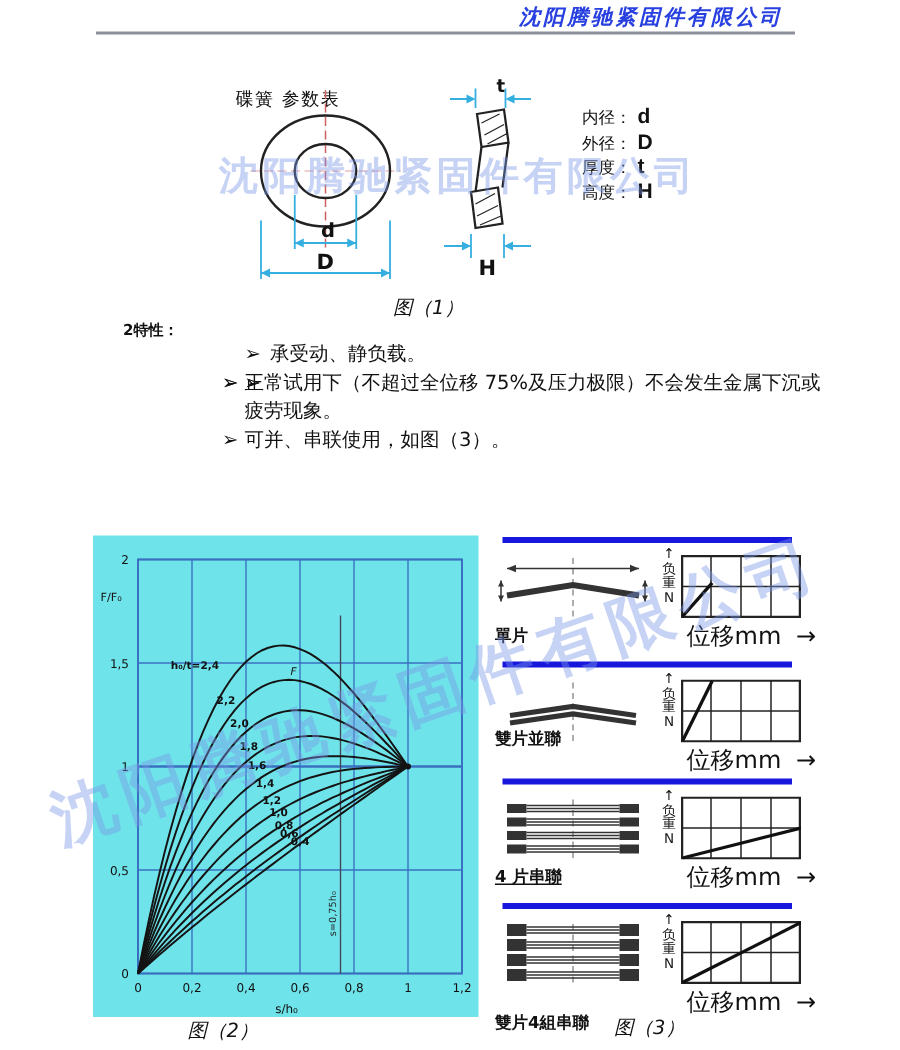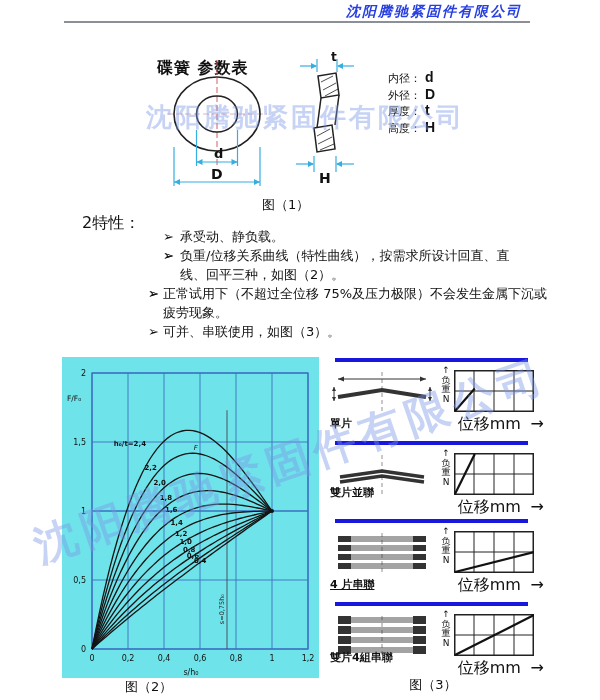--- a/index.html
+++ b/index.html
@@ -8,29 +8,29 @@
   .abs{position:absolute;}
   .wm{position:absolute;color:rgba(122,150,232,0.42);pointer-events:none;z-index:9;
       font-weight:bold;white-space:nowrap;}
   .wm-top{left:146px;top:100px;font-size:26px;letter-spacing:3px;}
   .wm-diag{left:36px;top:520px;font-size:43px;letter-spacing:6px;
            transform:rotate(-19deg);transform-origin:0 50%;}
   .company{position:absolute;top:3px;right:78px;font-size:14px;font-weight:bold;
            font-style:italic;color:#2840e0;letter-spacing:2px;}
   .header-rule{position:absolute;left:64px;top:21px;width:466px;height:2px;background:#8a8f98;}
   .def{position:absolute;left:87px;top:28px;width:445px;font-size:13px;line-height:17px;}
-  .fig1-title{position:absolute;left:157px;top:58px;font-size:16px;font-weight:bold;letter-spacing:1px;}
+  .fig1-title{position:absolute;left:157px;top:58px;font-size:12px;font-weight:normal;letter-spacing:1px;}
   .legend{position:absolute;left:388px;top:70px;font-size:11px;line-height:14.5px;}
   .legend-row{display:flex;align-items:baseline;}
   .legend-sym{font-weight:bold;font-size:14px;margin-left:4px;font-family:"Liberation Sans",sans-serif;}
-  .caption{position:absolute;font-size:13px;}
+  .caption{position:absolute;font-size:13px;font-style:italic;}
   .cap1{left:262px;top:196px;}
   .cap2{left:125px;top:678px;width:130px;text-align:left;}
   .cap3{left:383px;top:676px;width:100px;text-align:center;}
-  .sec2{position:absolute;left:82px;top:213px;font-size:16px;font-weight:normal;}
+  .sec2{position:absolute;left:82px;top:213px;font-size:10px;font-weight:bold;}
   .bullets{position:absolute;left:0;top:227px;width:600px;font-size:13px;line-height:19px;}
   .bullet{position:relative;}
   .bullet.gA{padding-left:180px;padding-right:65px;}
   .bullet.gA .mk{position:absolute;left:163px;top:0;}
   .bullet.gB{padding-left:163px;padding-right:50px;}
   .bullet.gB .mk{position:absolute;left:148px;top:0;}
   .chart-box{position:absolute;left:62px;top:357px;width:257px;height:321px;background:#6fe3ea;}
   .right-col{position:absolute;left:328px;top:354px;width:212px;height:330px;}
   .sep-bar{position:absolute;left:7px;width:193px;height:4px;}
   .row-label{position:absolute;font-size:11px;font-weight:bold;width:104px;}
@@ -126,21 +126,21 @@
         <span>高度：</span>
         <span class="legend-sym">H</span>
       </div>
     </div>
   <div class="caption cap1">图（1）</div>
 
   <div class="sec2">2特性：</div>
   <div class="bullets" id="bullets">
       <div class="bullet gA"><span class="mk">➢</span><span>承受动、静负载。</span></div>
       <div class="bullet gA"><span class="mk">➢</span></div>
-      <div class="bullet gA"><span class="mk">➢</span><span>负重/位移关系曲线（特性曲线），按需求所设计回直、直线、回平三种，如图（2）。</span></div>
+      <div class="bullet gA"><span class="mk">➢</span></div>
       <div class="bullet gB"><span class="mk">➢</span></div>
       <div class="bullet gB"><span class="mk">➢</span><span>正常试用下（不超过全位移 75%及压力极限）不会发生金属下沉或疲劳现象。</span></div>
       <div class="bullet gB"><span class="mk">➢</span><span>可并、串联使用，如图（3）。</span></div>
     </div>
 
   <div class="chart-box">
     <svg id="chart-svg" width="257" height="321" viewBox="0 0 257 321">
         <line x1="30" y1="292" x2="30" y2="16" stroke="#3a6fc0" stroke-width="0.9"></line>
         <line x1="66" y1="292" x2="66" y2="16" stroke="#3a6fc0" stroke-width="0.9"></line>
         <line x1="102.00000000000001" y1="292" x2="102.00000000000001" y2="16" stroke="#3a6fc0" stroke-width="0.9"></line>
@@ -306,21 +306,21 @@
         <rect x="83" y="22" width="13" height="8" fill="#333"></rect>
         <line x1="21" y1="24" x2="83" y2="24" stroke="#333" stroke-width="0.9"></line>
         <line x1="21" y1="26" x2="83" y2="26" stroke="#333" stroke-width="0.9"></line>
         <line x1="21" y1="28" x2="83" y2="28" stroke="#333" stroke-width="0.9"></line>
         <rect x="8" y="32" width="13" height="8" fill="#333"></rect>
         <rect x="83" y="32" width="13" height="8" fill="#333"></rect>
         <line x1="21" y1="34" x2="83" y2="34" stroke="#333" stroke-width="0.9"></line>
         <line x1="21" y1="36" x2="83" y2="36" stroke="#333" stroke-width="0.9"></line>
         <line x1="21" y1="38" x2="83" y2="38" stroke="#333" stroke-width="0.9"></line>
       </svg>
-      <div class="row-label" style="left: 2px; top: 296px;">雙片4組串聯</div>
+      <div class="row-label" style="left: 2px; top: 320px;">雙片4組串聯</div>
       <div class="ylab" style="left: 112px; top: 256px;">↑
 负
 重
 N</div>
       <svg width="80" height="42" viewBox="0 0 80 42" style="position: absolute; left: 126px; top: 260px;">
         <line x1="20" y1="1" x2="20" y2="41" stroke="#222" stroke-width="1"></line>
         <line x1="40" y1="1" x2="40" y2="41" stroke="#222" stroke-width="1"></line>
         <line x1="60" y1="1" x2="60" y2="41" stroke="#222" stroke-width="1"></line>
         <line x1="0" y1="21" x2="80" y2="21" stroke="#222" stroke-width="1"></line>
         <rect x="0.75" y="0.75" width="78.5" height="40.5" fill="none" stroke="#222" stroke-width="1.5"></rect>

